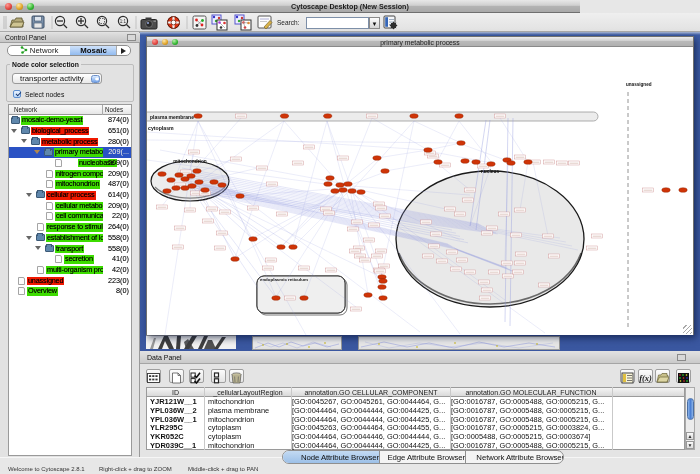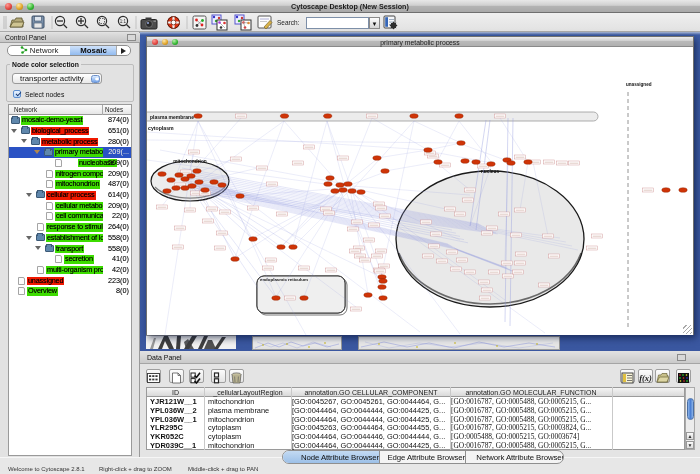--- a/index.html
+++ b/index.html
@@ -1,20 +1,20 @@
 <!DOCTYPE html>
 <html><head>
 <meta charset="utf-8">
 <style>
 * { margin:0; padding:0; box-sizing:border-box; }
 html,body { width:700px; height:474px; overflow:hidden; font-family:"Liberation Sans", sans-serif; }
 body { position:relative; background:#e7e7e7; }
 .abs { position:absolute; }
 
-#titlebar { left:0; top:0; width:700px; height:13px;
+#titlebar { left:0; top:0; width:580px; height:13px;
   background:linear-gradient(#e8e8e8,#cfcfcf 45%,#b4b4b4 50%,#a8a8a8);
   border-bottom:1px solid #6f6f6f; }
 .light { position:absolute; top:3px; width:7px; height:7px; border-radius:50%; }
 #titletext { position:absolute; top:2px; left:0; width:700px; text-align:center;
   font-size:7.2px; font-weight:bold; color:#1c1c1c; }
 
 #toolbar { left:0; top:13px; width:700px; height:19px;
   background:linear-gradient(#efefef,#e2e2e2);
   border-bottom:1px solid #a9a9a9; }
 #searchlbl { position:absolute; left:277px; top:6px; font-size:6.5px; color:#222; }
@@ -80,21 +80,21 @@
 #dthead { left:146px; top:387px; width:539px; height:9.5px;
   background:linear-gradient(#f4f4f4,#d9d9d9); border:1px solid #9a9a9a;
   font-size:7px; color:#222; }
 .dh { position:absolute; top:0.5px; text-align:center; }
 .dvline { position:absolute; top:387px; width:1px; height:63px; background:#c9c9c9; }
 .drow { position:absolute; left:147px; width:524px; height:8.8px; font-size:7.4px; color:#111; }
 .dc { position:absolute; top:0; white-space:nowrap; overflow:hidden; }
 .dc0 { left:3px; width:54px; font-weight:bold; font-size:7.5px; }
 .dc1 { left:61px; width:82px; }
 .dc2 { left:145px; width:158px; }
-.dc3 { left:304px; width:180px;font-family:Liberation Serif, serif; }
+.dc3 { left:304px; width:180px; }
 #dscroll { left:685px; top:387px; width:10px; height:63px; background:#ececec; border:1px solid #aaa; }
 #dthumb { position:absolute; left:1px; top:10px; width:7px; height:22px; border-radius:4px;
   background:linear-gradient(90deg,#8cb4e8,#4a7fd4 50%,#8cb4e8); border:1px solid #4a6fa5; }
 .dsbtn { position:absolute; left:0px; width:8px; height:8px; background:linear-gradient(#fafafa,#dcdcdc); border:1px solid #999; font-size:5px; text-align:center; color:#333; }
 
 #btabs { left:282px; top:450px; width:282px; height:14px; background:#f4f4f4;
   border:1px solid #8f8f8f; border-radius:7px; font-size:7.8px; overflow:hidden; z-index:2; }
 .btab { position:absolute; top:0; height:12px; line-height:13px; text-align:right; color:#111; letter-spacing:-0.1px; }
 
 #status { left:0; top:458px; width:700px; height:16px; background:none; font-size:6px; color:#333; }

